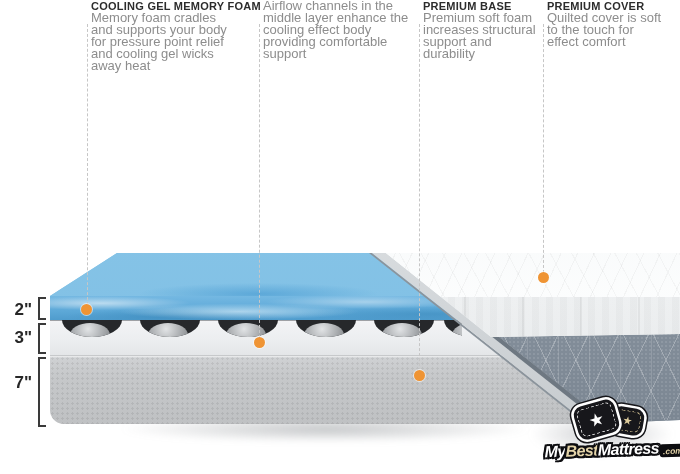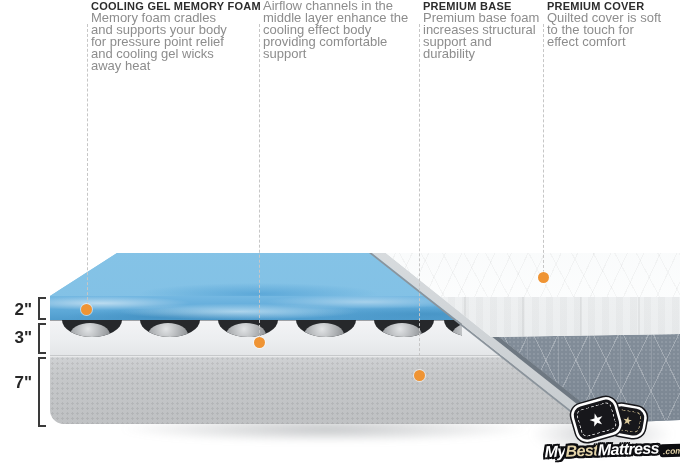--- a/index.html
+++ b/index.html
@@ -160,21 +160,21 @@
 
   <div class="callout" style="left:86px; width:152px">
     <h3>COOLING GEL MEMORY FOAM</h3>
     <p>Memory foam cradles and supports your body for pressure point relief and cooling gel wicks away heat</p>
   </div>
   <div class="callout" style="left:258px; width:162px">
     <p>Airflow channels in the middle layer enhance the cooling effect body providing comfortable support</p>
   </div>
   <div class="callout" style="left:418px; width:122px">
     <h3>PREMIUM BASE</h3>
-    <p>Premium base foam increases structural support and durability</p>
+    <p>Premium soft foam increases structural support and durability</p>
   </div>
   <div class="callout" style="left:542px; width:126px">
     <h3>PREMIUM COVER</h3>
     <p>Quilted cover is soft to the touch for effect comfort</p>
   </div>
 
   <div class="leader" style="left:87px;  top:24px; height:286px"></div>
   <div class="leader" style="left:259px; top:24px; height:319px"></div>
   <div class="leader" style="left:419px; top:24px; height:352px"></div>
   <div class="leader" style="left:543px; top:24px; height:254px"></div>

